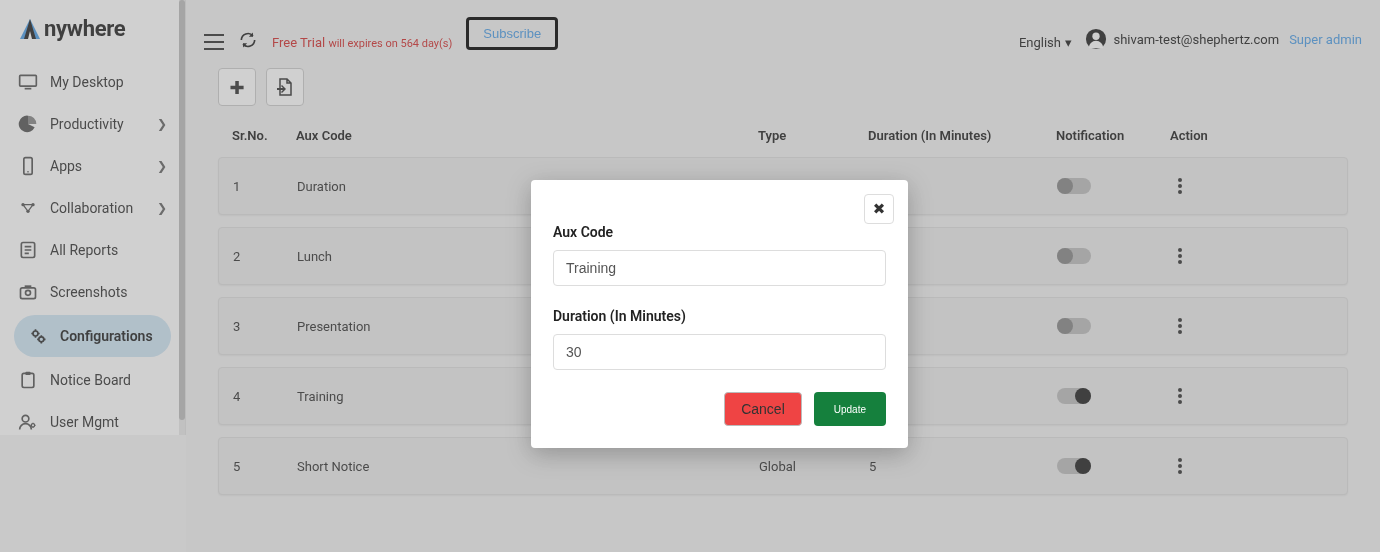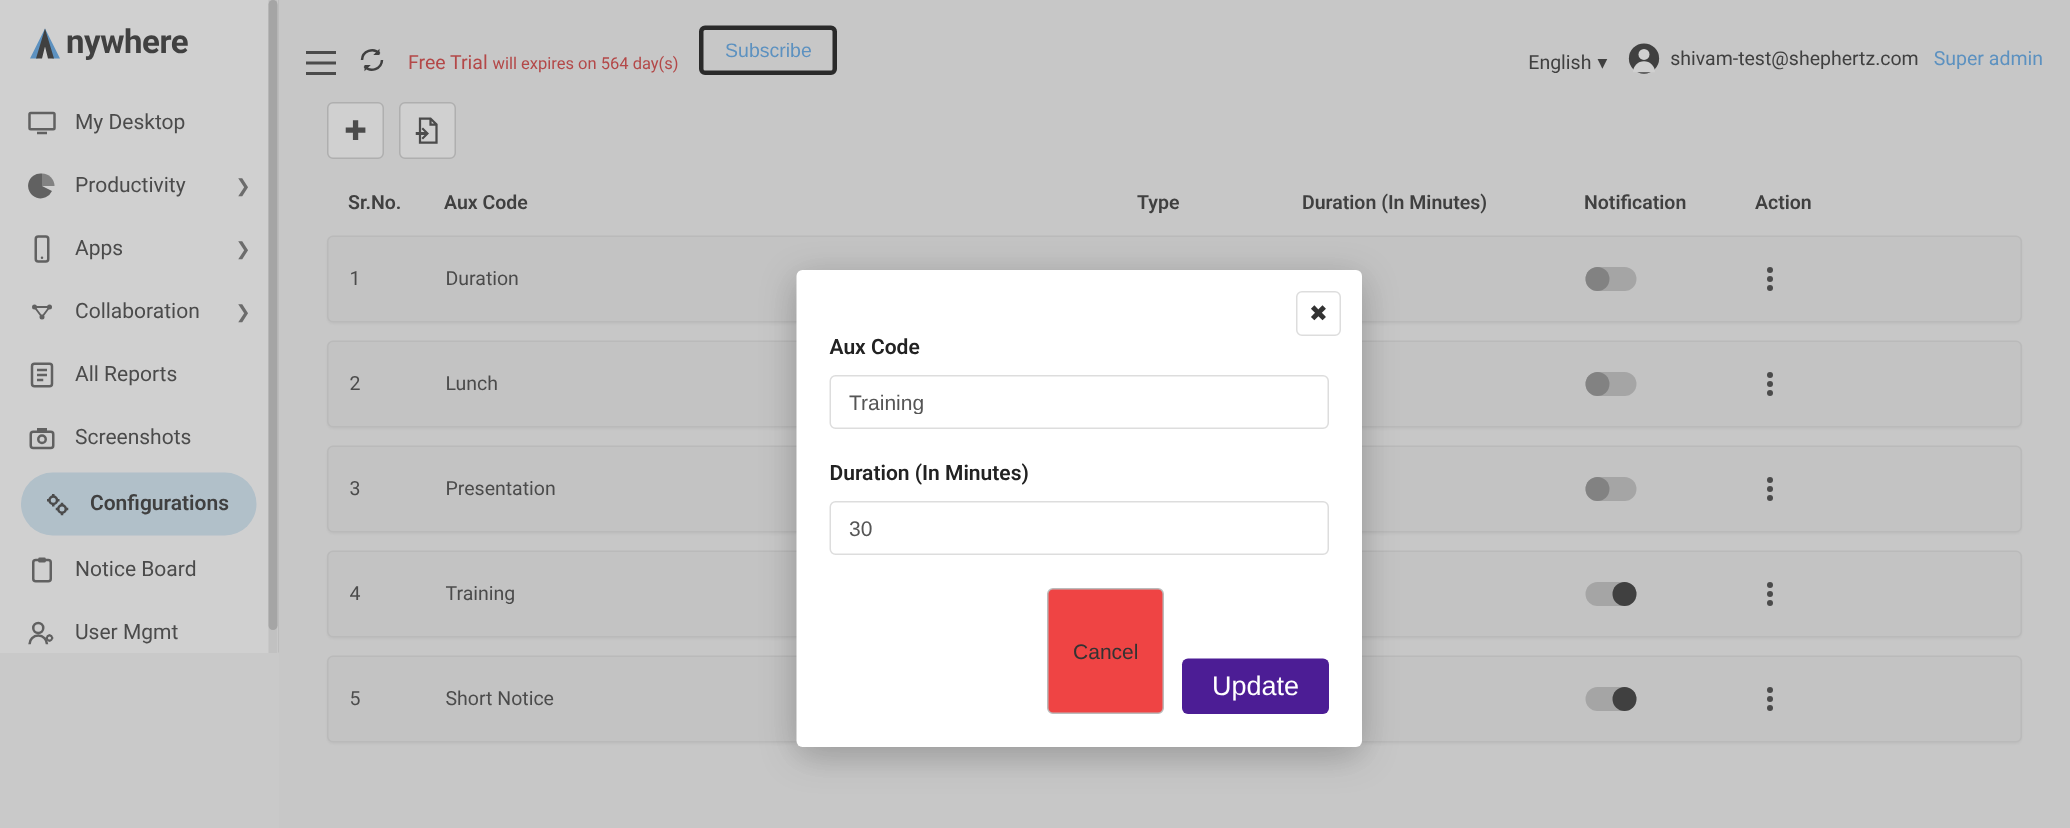--- a/index.html
+++ b/index.html
@@ -245,27 +245,26 @@
       border: 1px solid #bbb;
       background: #ef4444;
       color: #333;
       padding: 8px 16px;
       border-radius: 4px;
       font-size: 14px;
       cursor: pointer;
     }
     .btn-update {
       border: none;
-      background: #4c1d95;
+      background: #15803d;
       color: #fff;
       padding: 8px 20px;
       border-radius: 4px;
-      font-size: 18px;
-      cursor: pointer;
-      margin-top: 47px;
+      font-size: 10px;
+      cursor: pointer;
     }
   </style>
 </head>
 <body>
 
 <div class="sidebar">
   <div class="logo">
     <svg class="logo-mark" viewBox="0 0 24 24">
         <path fill="#4d9ee6" d="M12 2 L22 22 L17 22 L12 12 L7 22 L2 22 Z"></path>
         <path fill="#222" d="M12 2 L18 22 L14 22 L12 14 L10 22 L6 22 Z"></path>

